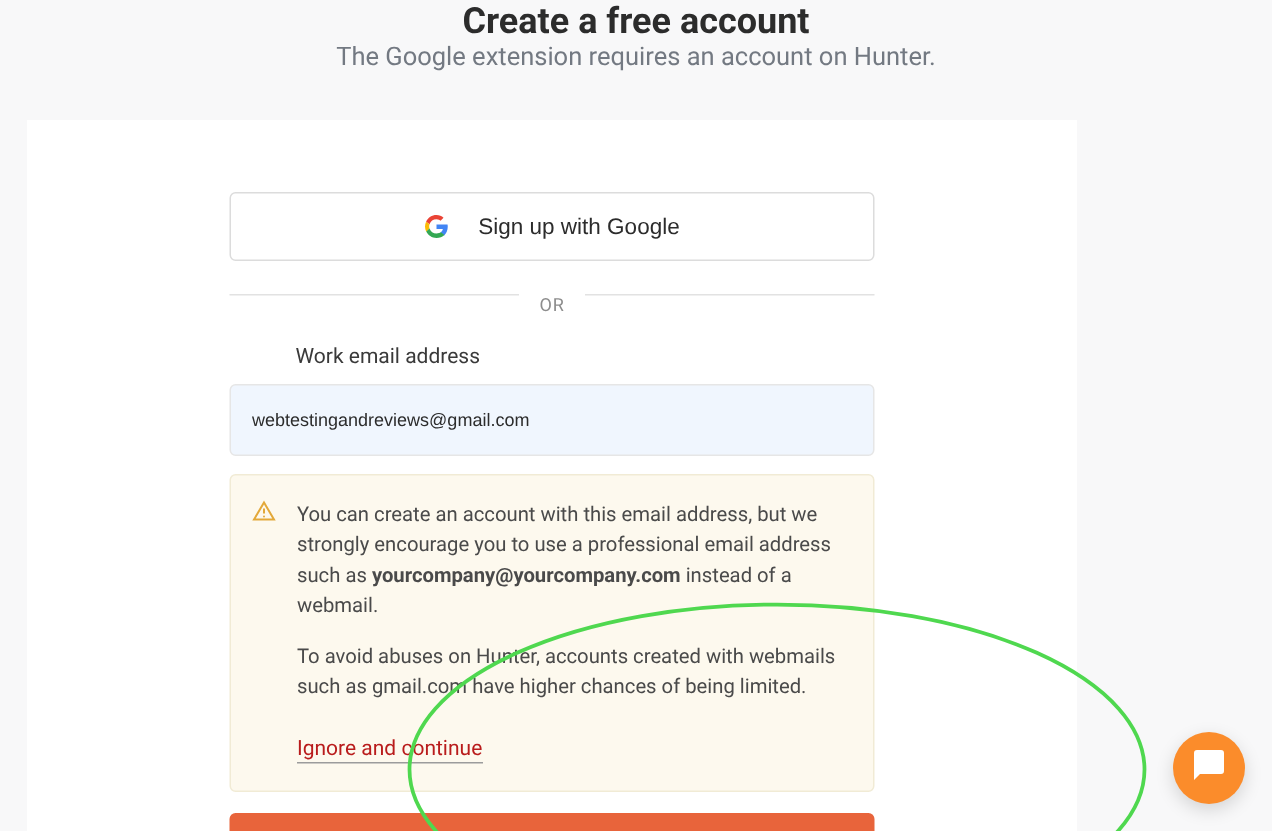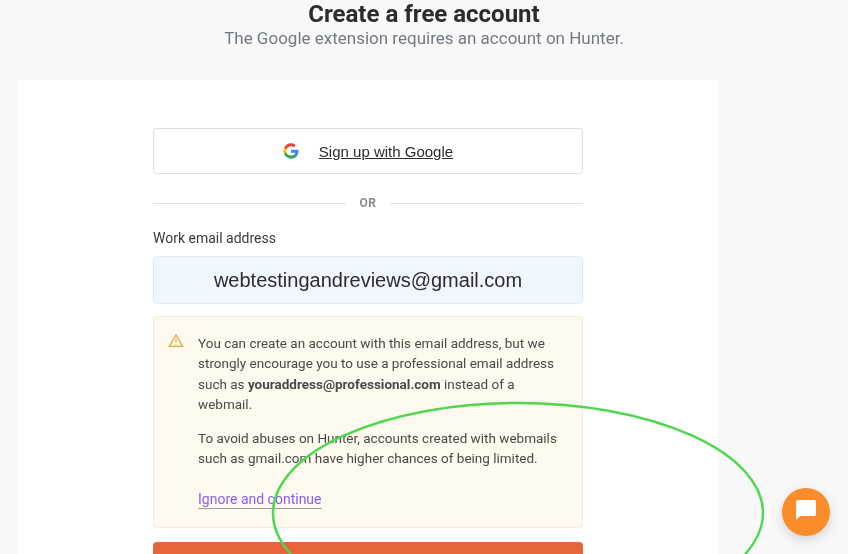--- a/index.html
+++ b/index.html
@@ -43,61 +43,59 @@
   gap: 20px;
   width: 100%;
   height: 46px;
   border: 1px solid #dcdcdc;
   border-radius: 4px;
   background: #fff;
   font-size: 15px;
   color: #2c2c2c;
   font-weight: 500;
   cursor: pointer;
-  text-decoration: underline;
 }
 .google-icon {
   width: 16px;
   height: 16px;
   display: inline-flex;
 }
 .divider {
   display: flex;
-  align-items: center;
+  align-items: flex-start;
   margin: 22px 0 20px 0;
-  font-weight: bold;
 }
 .divider-line {
   flex: 1;
   height: 1px;
   background: #e2e2e2;
 }
 .divider-text {
   padding: 0 14px;
   font-size: 12px;
   color: #8d8d8d;
   letter-spacing: 0.5px;
 }
 .field-label {
   font-size: 14px;
   color: #3a3a3a;
   margin-bottom: 10px;
   display: block;
+  margin-left: 44px;
 }
 .email-input {
   width: 100%;
   height: 48px;
   border: 1px solid #e6e6e6;
   background: #f0f6fe;
   border-radius: 4px;
   padding: 0 14px;
-  font-size: 20px;
+  font-size: 12px;
   color: #2c2c2c;
   outline: none;
-  text-align: center;
 }
 .warning-box {
   margin-top: 12px;
   background: #fdf9ee;
   border: 1px solid #f1ebd5;
   border-radius: 4px;
   padding: 16px 18px 18px 44px;
   position: relative;
 }
 .warning-icon {
@@ -111,21 +109,21 @@
   font-size: 13.5px;
   line-height: 1.5;
   color: #4a4a4a;
 }
 .warning-text .bold { font-weight: 700; }
 .warning-para2 { margin-top: 14px; }
 .ignore-link {
   display: inline-block;
   margin-top: 22px;
   font-size: 14px;
-  color: #8b5cf6;
+  color: #b91c1c;
   border-bottom: 1px solid #9c9c9c;
   padding-bottom: 1px;
   cursor: pointer;
 }
 .continue-btn {
   width: 100%;
   height: 50px;
   margin-top: 14px;
   background: #e8643b;
   border: none;
@@ -194,21 +192,21 @@
 
       <div class="warning-box">
         <span class="warning-icon">
           <svg viewBox="0 0 24 24" width="16" height="16">
             <path fill="none" stroke="#e3a93a" stroke-width="2" d="M12 3 L22 20 L2 20 Z"></path>
             <line x1="12" y1="9" x2="12" y2="14" stroke="#e3a93a" stroke-width="2"></line>
             <circle cx="12" cy="17" r="1" fill="#e3a93a"></circle>
           </svg>
         </span>
         <p class="warning-text">
-          <span>You can create an account with this email address, but we strongly encourage you to use a professional email address such as </span><span class="bold">youraddress@professional.com</span><span> instead of a webmail.</span>
+          <span>You can create an account with this email address, but we strongly encourage you to use a professional email address such as </span><span class="bold">yourcompany@yourcompany.com</span><span> instead of a webmail.</span>
         </p>
         <p class="warning-text warning-para2">To avoid abuses on Hunter, accounts created with webmails such as gmail.com have higher chances of being limited.</p>
         <span class="ignore-link">Ignore and continue</span>
       </div>
 
       <button class="continue-btn">Continue with this email address</button>
 
       <svg class="annotation-ellipse" viewBox="0 0 500 230">
         <ellipse cx="250" cy="115" rx="245" ry="110" fill="none" stroke="#4fd84f" stroke-width="2.5"></ellipse>
       </svg>

